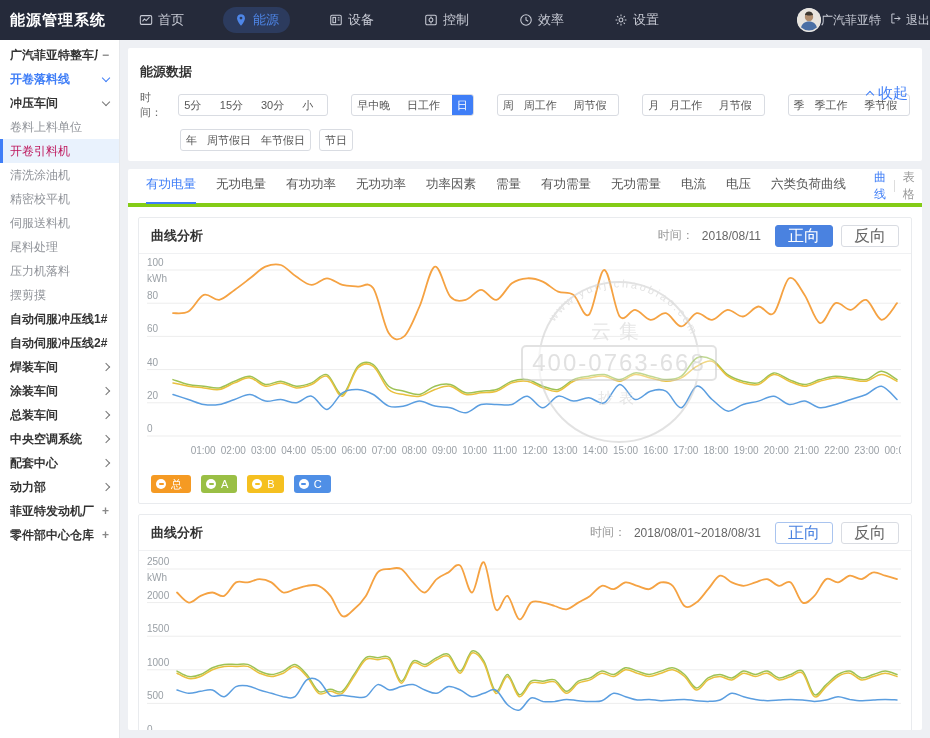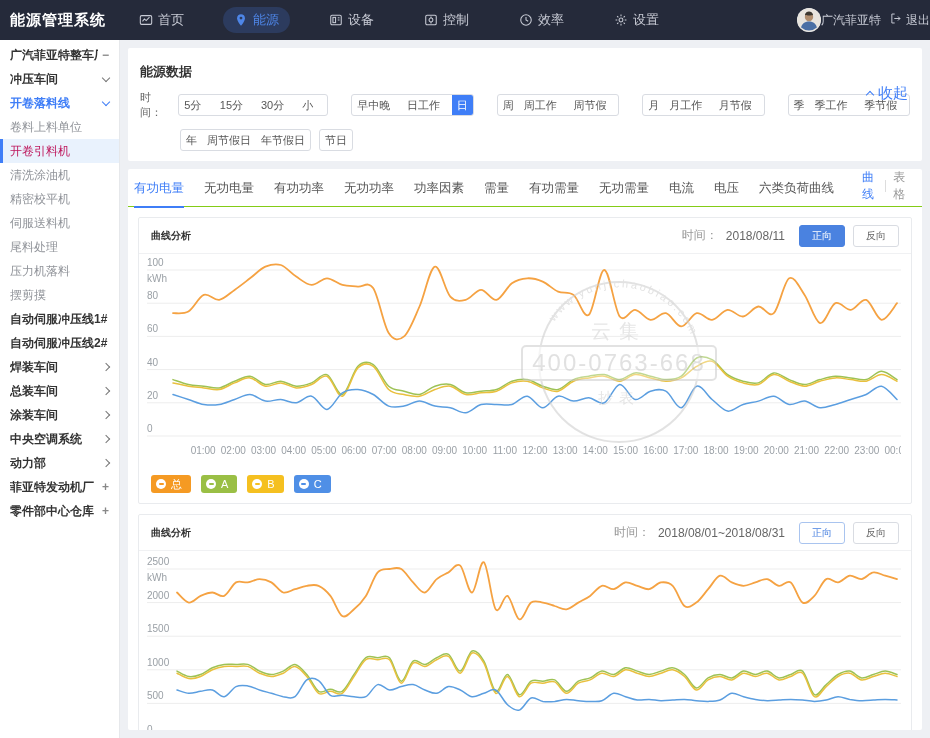--- a/index.html
+++ b/index.html
@@ -39,36 +39,36 @@
   .fc-title{font-size:13px;font-weight:bold;color:#333}
   .frow{display:flex;align-items:center;gap:8px;margin-top:9px;font-size:11px;color:#666}
   .flabel{width:32px;font-size:11px}
   .fgroup{display:inline-flex;border:1px solid #d9dce2;border-radius:3px;overflow:hidden;height:22px;align-items:stretch;background:#fff}
   .fopt{padding:0 5px;line-height:20px;color:#555;cursor:pointer;font-size:11px}
   .fopt.sel{background:#3f7ef7;color:#fff}
   .collapse{position:absolute;right:14px;top:36px;color:#3f7ef7;font-size:15px;display:flex;align-items:center;gap:5px;cursor:pointer}
   .chev.up{transform:rotate(-135deg);border-color:#3f7ef7;margin-bottom:-3px}
 
   .content-card{margin-top:8px;flex:1;overflow:hidden;position:relative}
-  .tabs{display:flex;align-items:flex-start;height:38px;border-bottom:1px solid #84cc16;padding:0 6px;font-size:12.5px;color:#555}
+  .tabs{display:flex;align-items:flex-end;height:38px;border-bottom:4px solid #84cc16;padding:0 18px;font-size:12.5px;color:#555}
   .tab{margin-right:20px;cursor:pointer;height:38px;line-height:38px;position:relative;white-space:nowrap}
   .tab.active{color:#3f7ef7}
   .tab.active::after{content:"";position:absolute;left:0;right:0;bottom:-1px;height:2px;background:#3f7ef7}
   .viewmodes{margin-left:auto;display:flex;align-items:center;font-size:12px}
   .vm{cursor:pointer;color:#999;padding:0 8px}
   .vm.active{color:#3f7ef7}
   .vm-div{width:1px;height:12px;background:#ddd}
 
   .chart-card{margin:10px;border:1px solid #e9ebee;border-radius:2px;background:#fff}
   .cc-head{height:36px;display:flex;align-items:center;padding:0 12px;border-bottom:1px solid #f0f1f3}
-  .cc-title{font-size:10px;font-weight:bold;color:#333}
+  .cc-title{font-size:13px;font-weight:bold;color:#333}
   .cc-right{margin-left:auto;display:flex;align-items:center;gap:8px;font-size:12px}
   .cc-time-label{color:#999}
   .cc-time{color:#666;margin-right:6px}
-  .btn{font-size:10px;line-height:20px;padding:0 12px;border-radius:3px;border:1px solid #d9dce2;color:#666;background:#fff;cursor:pointer}
+  .btn{font-size:16px;line-height:20px;padding:0 12px;border-radius:3px;border:1px solid #d9dce2;color:#666;background:#fff;cursor:pointer}
   .btn.primary{background:#4a82e0;border-color:#4a82e0;color:#fff}
   .btn.outline-blue{color:#4a82e0;border-color:#a9c4ef}
   .cc-body{position:relative;padding:4px 8px 0}
   .legend{display:flex;gap:10px;padding:2px 4px 10px}
   .lg{display:flex;align-items:center;gap:5px;height:18px;border-radius:3px;padding:0 9px 0 5px;color:#fff;font-size:11px;cursor:pointer}
   .lg-dot{width:10px;height:10px;border-radius:50%;background:#fff;display:flex;align-items:center;justify-content:center}
   .lg-dash{width:5px;height:2px;border-radius:1px}
 
   .watermark{position:absolute;left:330px;top:8px;width:300px;height:195px;opacity:.55;pointer-events:none;z-index:2}
   svg text{font-family:"Liberation Sans","DejaVu Sans",sans-serif}
@@ -158,28 +158,28 @@
     </span>
   </div>
 </header>
 
 <aside class="sidebar">
   <div class="side-list" id="side-list">
       <div class="side-item group">
         <span class="lbl">广汽菲亚特整车厂</span>
         <span class="suffix">−</span>
       </div>
-      <div class="side-item group">
-        <span class="lbl">冲压车间</span>
-        <span class="chev"></span>
-      </div>
       <div class="side-item group blue">
         <span class="lbl">开卷落料线</span>
         <span class="chev"></span>
       </div>
+      <div class="side-item group">
+        <span class="lbl">冲压车间</span>
+        <span class="chev"></span>
+      </div>
       <div class="side-item leaf">
         <span class="lbl">卷料上料单位</span>
       </div>
       <div class="side-item selected">
         <span class="lbl">开卷引料机</span>
       </div>
       <div class="side-item leaf">
         <span class="lbl">清洗涂油机</span>
       </div>
       <div class="side-item leaf">
@@ -201,29 +201,33 @@
         <span class="lbl">自动伺服冲压线1#</span>
       </div>
       <div class="side-item group">
         <span class="lbl">自动伺服冲压线2#</span>
       </div>
       <div class="side-item group">
         <span class="lbl">焊装车间</span>
         <span class="chev right"></span>
       </div>
       <div class="side-item group">
+        <span class="lbl">涂装车间</span>
+        <span class="chev right"></span>
+      </div>
+      <div class="side-item group">
         <span class="lbl">总装车间</span>
         <span class="chev right"></span>
       </div>
       <div class="side-item group">
-        <span class="lbl">涂装车间</span>
-        <span class="chev right"></span>
-      </div>
-      <div class="side-item group">
         <span class="lbl">中央空调系统</span>
+        <span class="chev right"></span>
+      </div>
+      <div class="side-item group">
+        <span class="lbl">配套中心</span>
         <span class="chev right"></span>
       </div>
       <div class="side-item group">
         <span class="lbl">动力部</span>
         <span class="chev right"></span>
       </div>
       <div class="side-item group">
         <span class="lbl">菲亚特发动机厂</span>
         <span class="suffix">+</span>
       </div>

